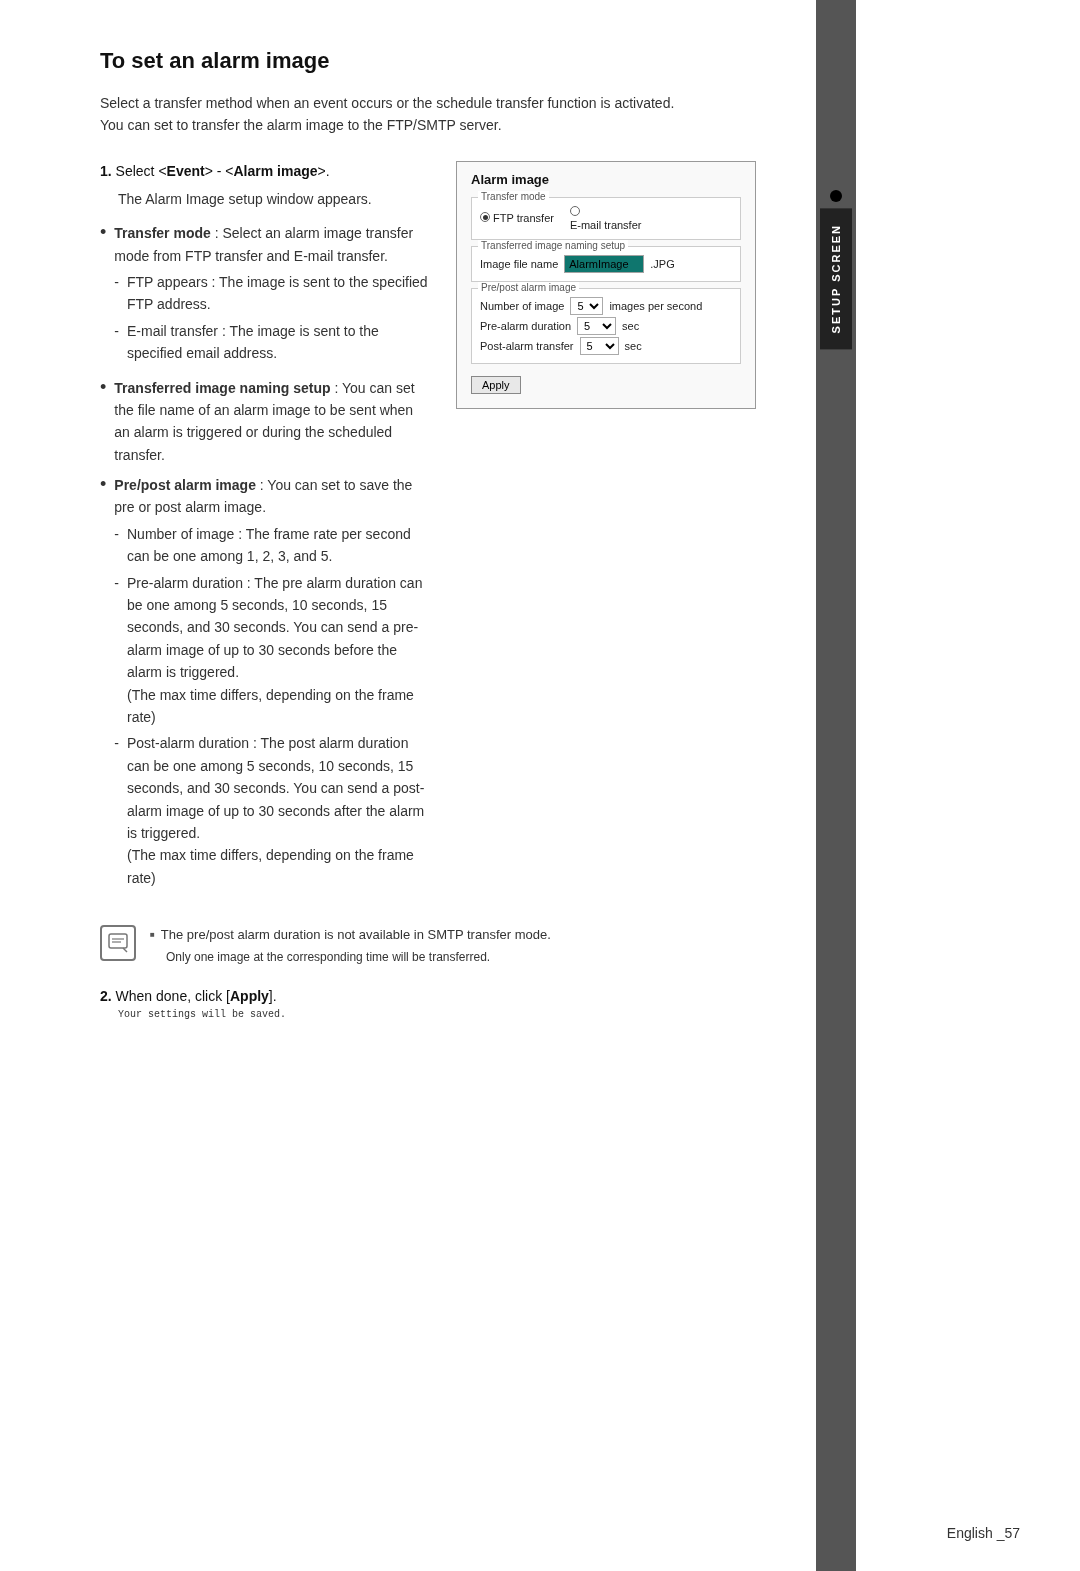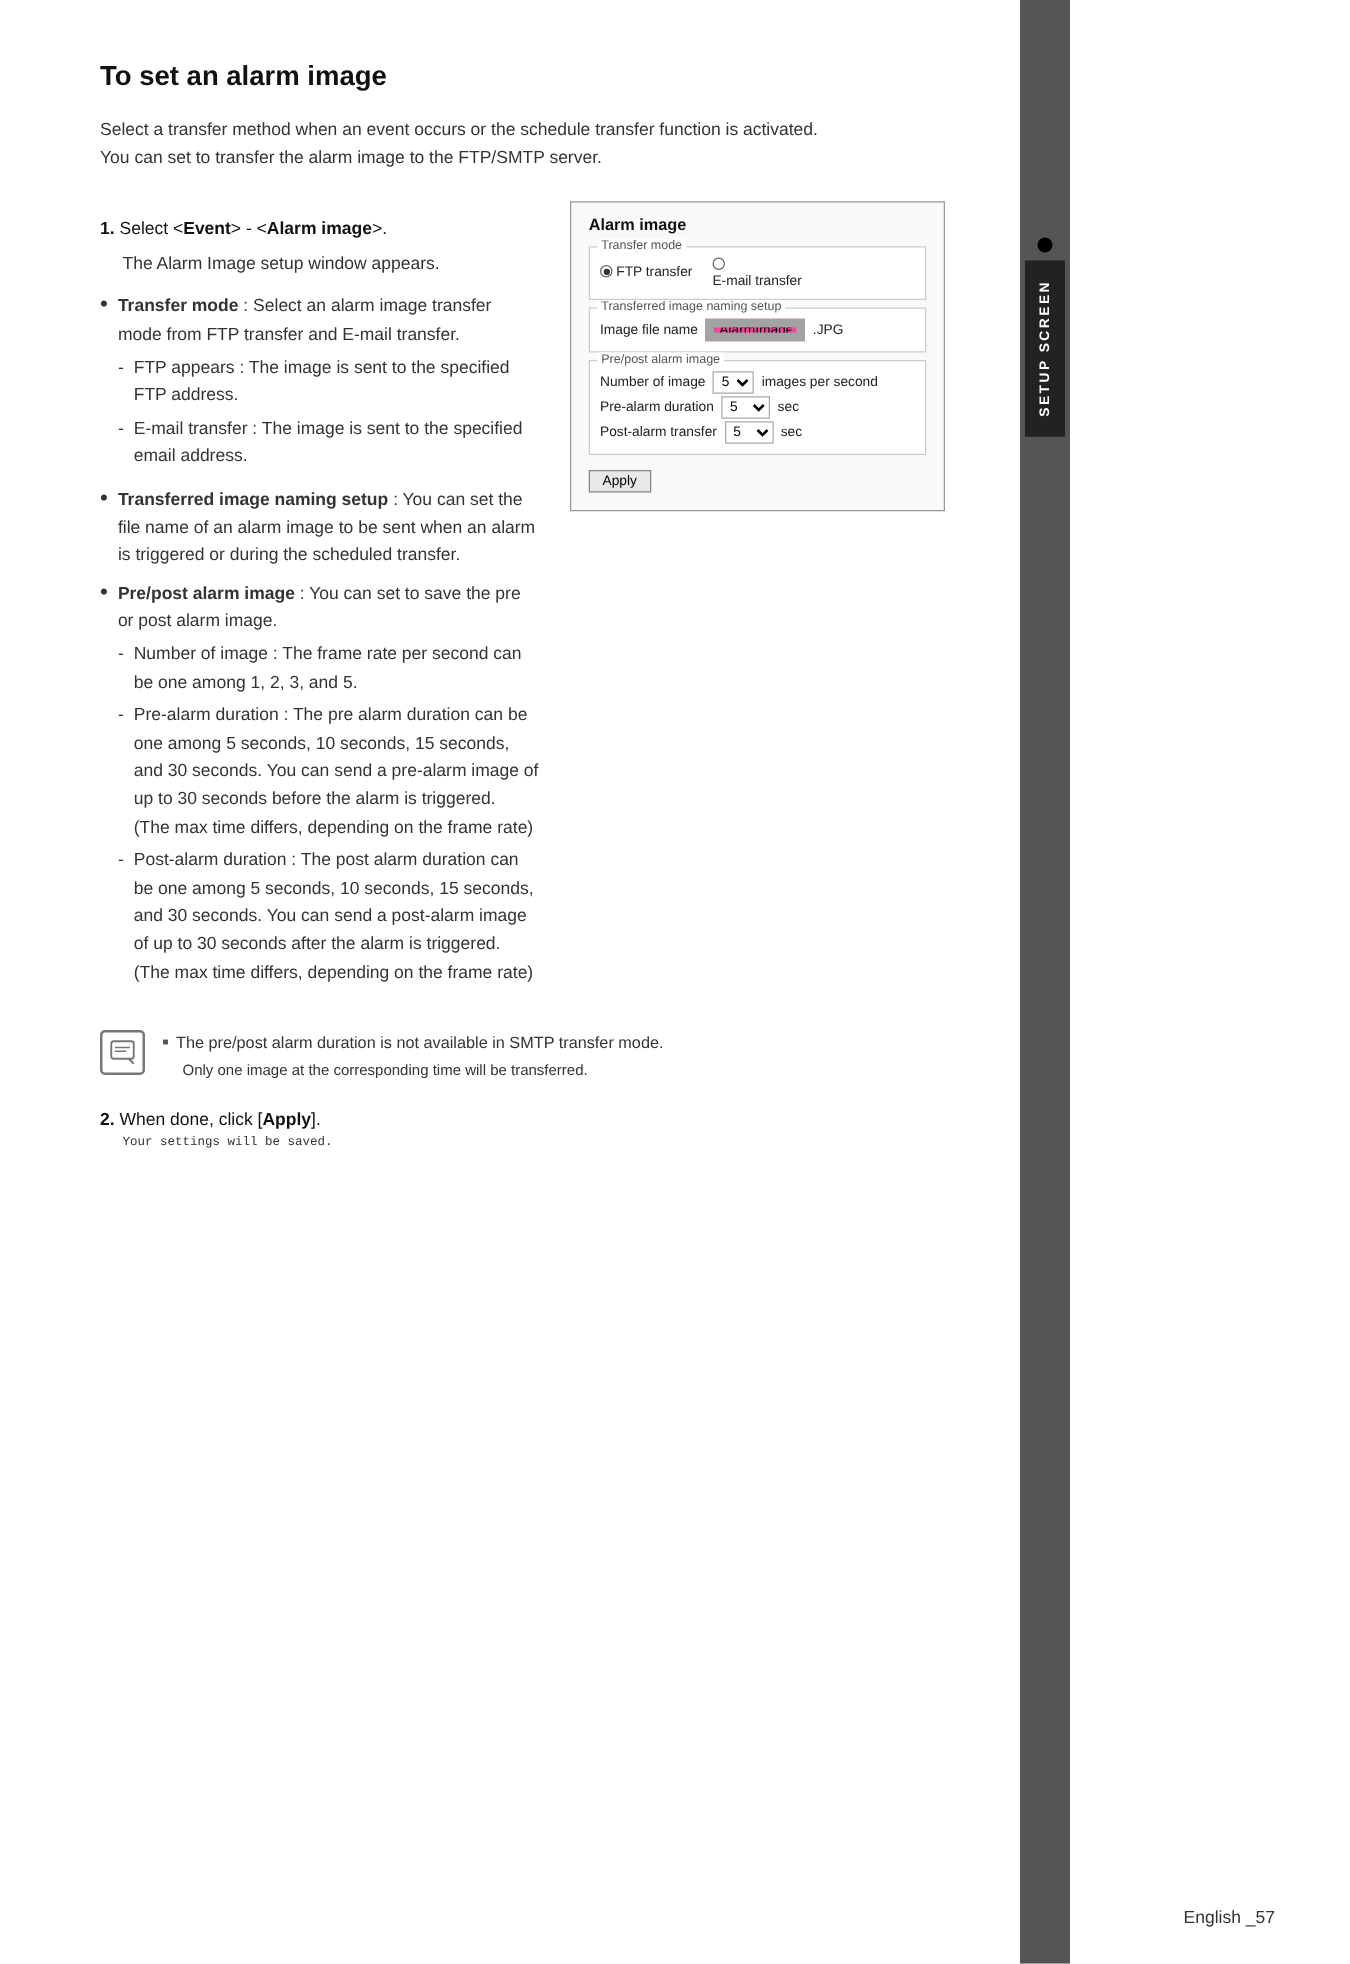--- a/index.html
+++ b/index.html
@@ -13,20 +13,21 @@
       min-height: 1571px;
       position: relative;
       overflow: hidden;
     }
 
     .page-wrapper {
       display: flex;
       width: 856px;
       min-height: 1571px;
       position: relative;
+      padding-left: 20px;
     }
 
     .main-content {
       flex: 1;
       padding: 48px 60px 60px 80px;
       max-width: 1010px;
     }
 
     
     .sidebar {
@@ -158,24 +159,24 @@
 
     .radio-dot.selected::after {
       content: '';
       width: 5px;
       height: 5px;
       background: #333;
       border-radius: 50%;
     }
 
     .text-input-small {
-      border: 7px solid #a3a3a3;
+      border: 1px solid #a3a3a3;
       padding: 1px 4px;
       font-size: 11px;
-      background: #ec4899;
+      background: #0f766e;
       height: 18px;
     }
 
     .select-small {
       border: 1px solid #aaa;
       font-size: 11px;
       background: #fff;
       height: 18px;
       padding: 0 2px;
     }
@@ -347,21 +348,21 @@
     <h1 class="page-title">To set an alarm image</h1>
 
     <div class="intro-text">
       <div>Select a transfer method when an event occurs or the schedule transfer function is activated.</div>
       <div>You can set to transfer the alarm image to the FTP/SMTP server.</div>
     </div>
 
     <div class="step-section">
       <div class="step-left">
 
-        <div style="margin-bottom:6px;margin-top:11px;">
+        <div style="margin-bottom:6px;">
           <span class="step-num">1.</span>
           <span class="step-title">
             Select &lt;<span class="bold">Event</span>&gt; - &lt;<span class="bold">Alarm image</span>&gt;.
           </span>
         </div>
         <div class="sub-text">The Alarm Image setup window appears.</div>
 
         <div class="bullet-section">
           <div class="bullet-item">
             <span class="bullet-dot">•</span>

